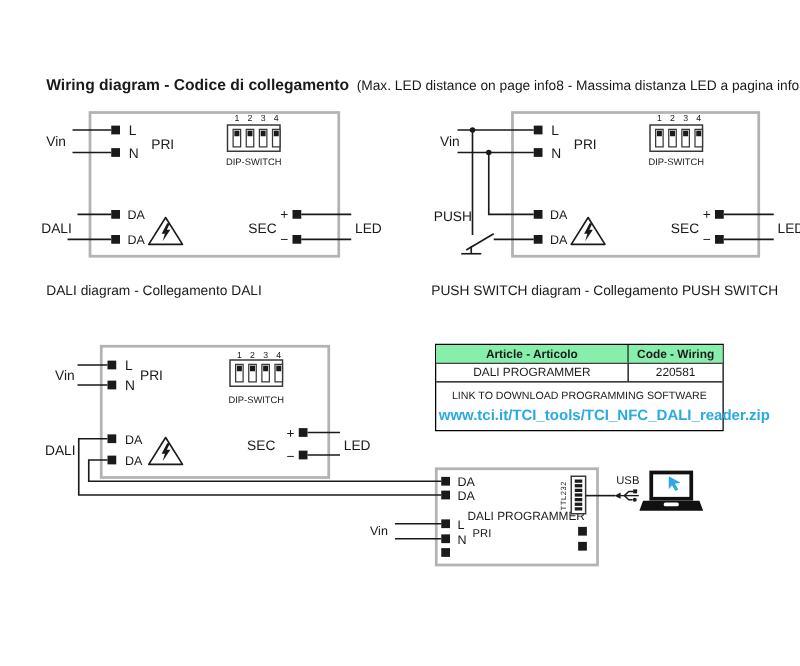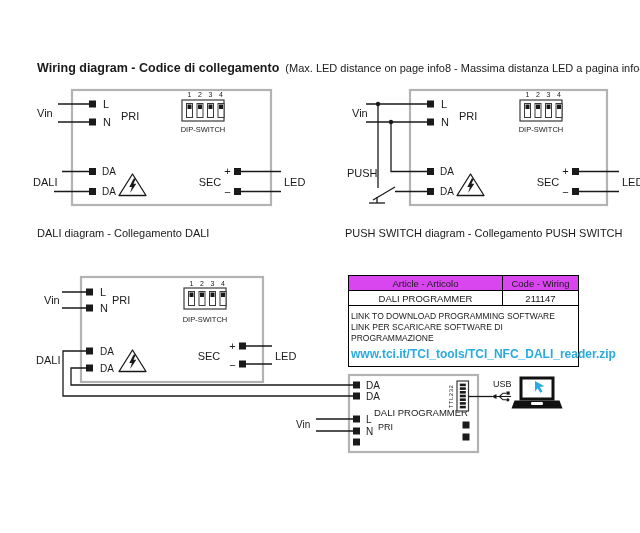--- a/index.html
+++ b/index.html
@@ -15,24 +15,24 @@
   .box{fill:#ffffff;stroke:#b3b3b3;stroke-width:2.2}
   .title{position:absolute;left:37px;top:61px;white-space:nowrap;font-size:11px}
   .title-bold{font-weight:bold;font-size:12.5px}
   .title-note{margin-left:3px}
   .caption{position:absolute;top:227px;font-size:11px;white-space:nowrap}
   #cap1{left:37px}
   #cap2{left:345px}
   .infotable{position:absolute;left:348px;top:275px;width:229px;border:1px solid #000;background:#fff}
   .trow{display:flex;border-bottom:1px solid #000}
   .tcell{padding:2px 0 1px;text-align:center;font-size:9.5px}
-  .thead .tcell{font-weight:normal;background:#d946ef}
+  .thead .tcell{font-weight:bold;background:#86efac}
   .c1{width:153px;border-right:1px solid #000}
   .c2{flex:1}
-  .tlink{padding:5px 2px 5px;}
+  .tlink{padding:5px 2px 5px;text-align:center}
   .linkline{font-size:8.5px;line-height:1.3}
   .url{font-size:12px;font-weight:bold;color:#29abe2;margin-top:3px;cursor:pointer}
 </style>
 </head>
 <body>
 
 <div id="page">
 
   <div class="title">
     <span class="title-bold">Wiring diagram - Codice di collegamento</span>
@@ -42,25 +42,24 @@
   <div id="cap2" class="caption">PUSH SWITCH diagram - Collegamento PUSH SWITCH</div>
   <div id="cap1" class="caption">DALI diagram - Collegamento DALI</div>
 
   <div class="infotable">
     <div class="trow thead">
       <div class="tcell c1">Article - Articolo</div>
       <div class="tcell c2">Code - Wiring</div>
     </div>
     <div class="trow">
       <div class="tcell c1">DALI PROGRAMMER</div>
-      <div class="tcell c2">211147</div>
+      <div class="tcell c2">220581</div>
     </div>
     <div class="tlink">
       <div class="linkline">LINK TO DOWNLOAD PROGRAMMING SOFTWARE</div>
-      <div class="linkline">LINK PER SCARICARE SOFTWARE DI PROGRAMMAZIONE</div>
       <div class="url">www.tci.it/TCI_tools/TCI_NFC_DALI_reader.zip</div>
     </div>
   </div>
 
   <svg width="640" height="533" viewBox="0 0 640 533">
     <defs>
       <g id="hv">
         <path d="M0,-11 L13.5,10.5 H-13.5 Z" fill="#ffffff" stroke="#1a1a1a" stroke-width="1.3" stroke-linejoin="round"></path>
         <path d="M1.2,-6.5 L-3.2,2 H-0.6 L-2.4,8 L3.8,-1.2 H1 L3.4,-6.5 Z" fill="#1a1a1a"></path>
       </g>

